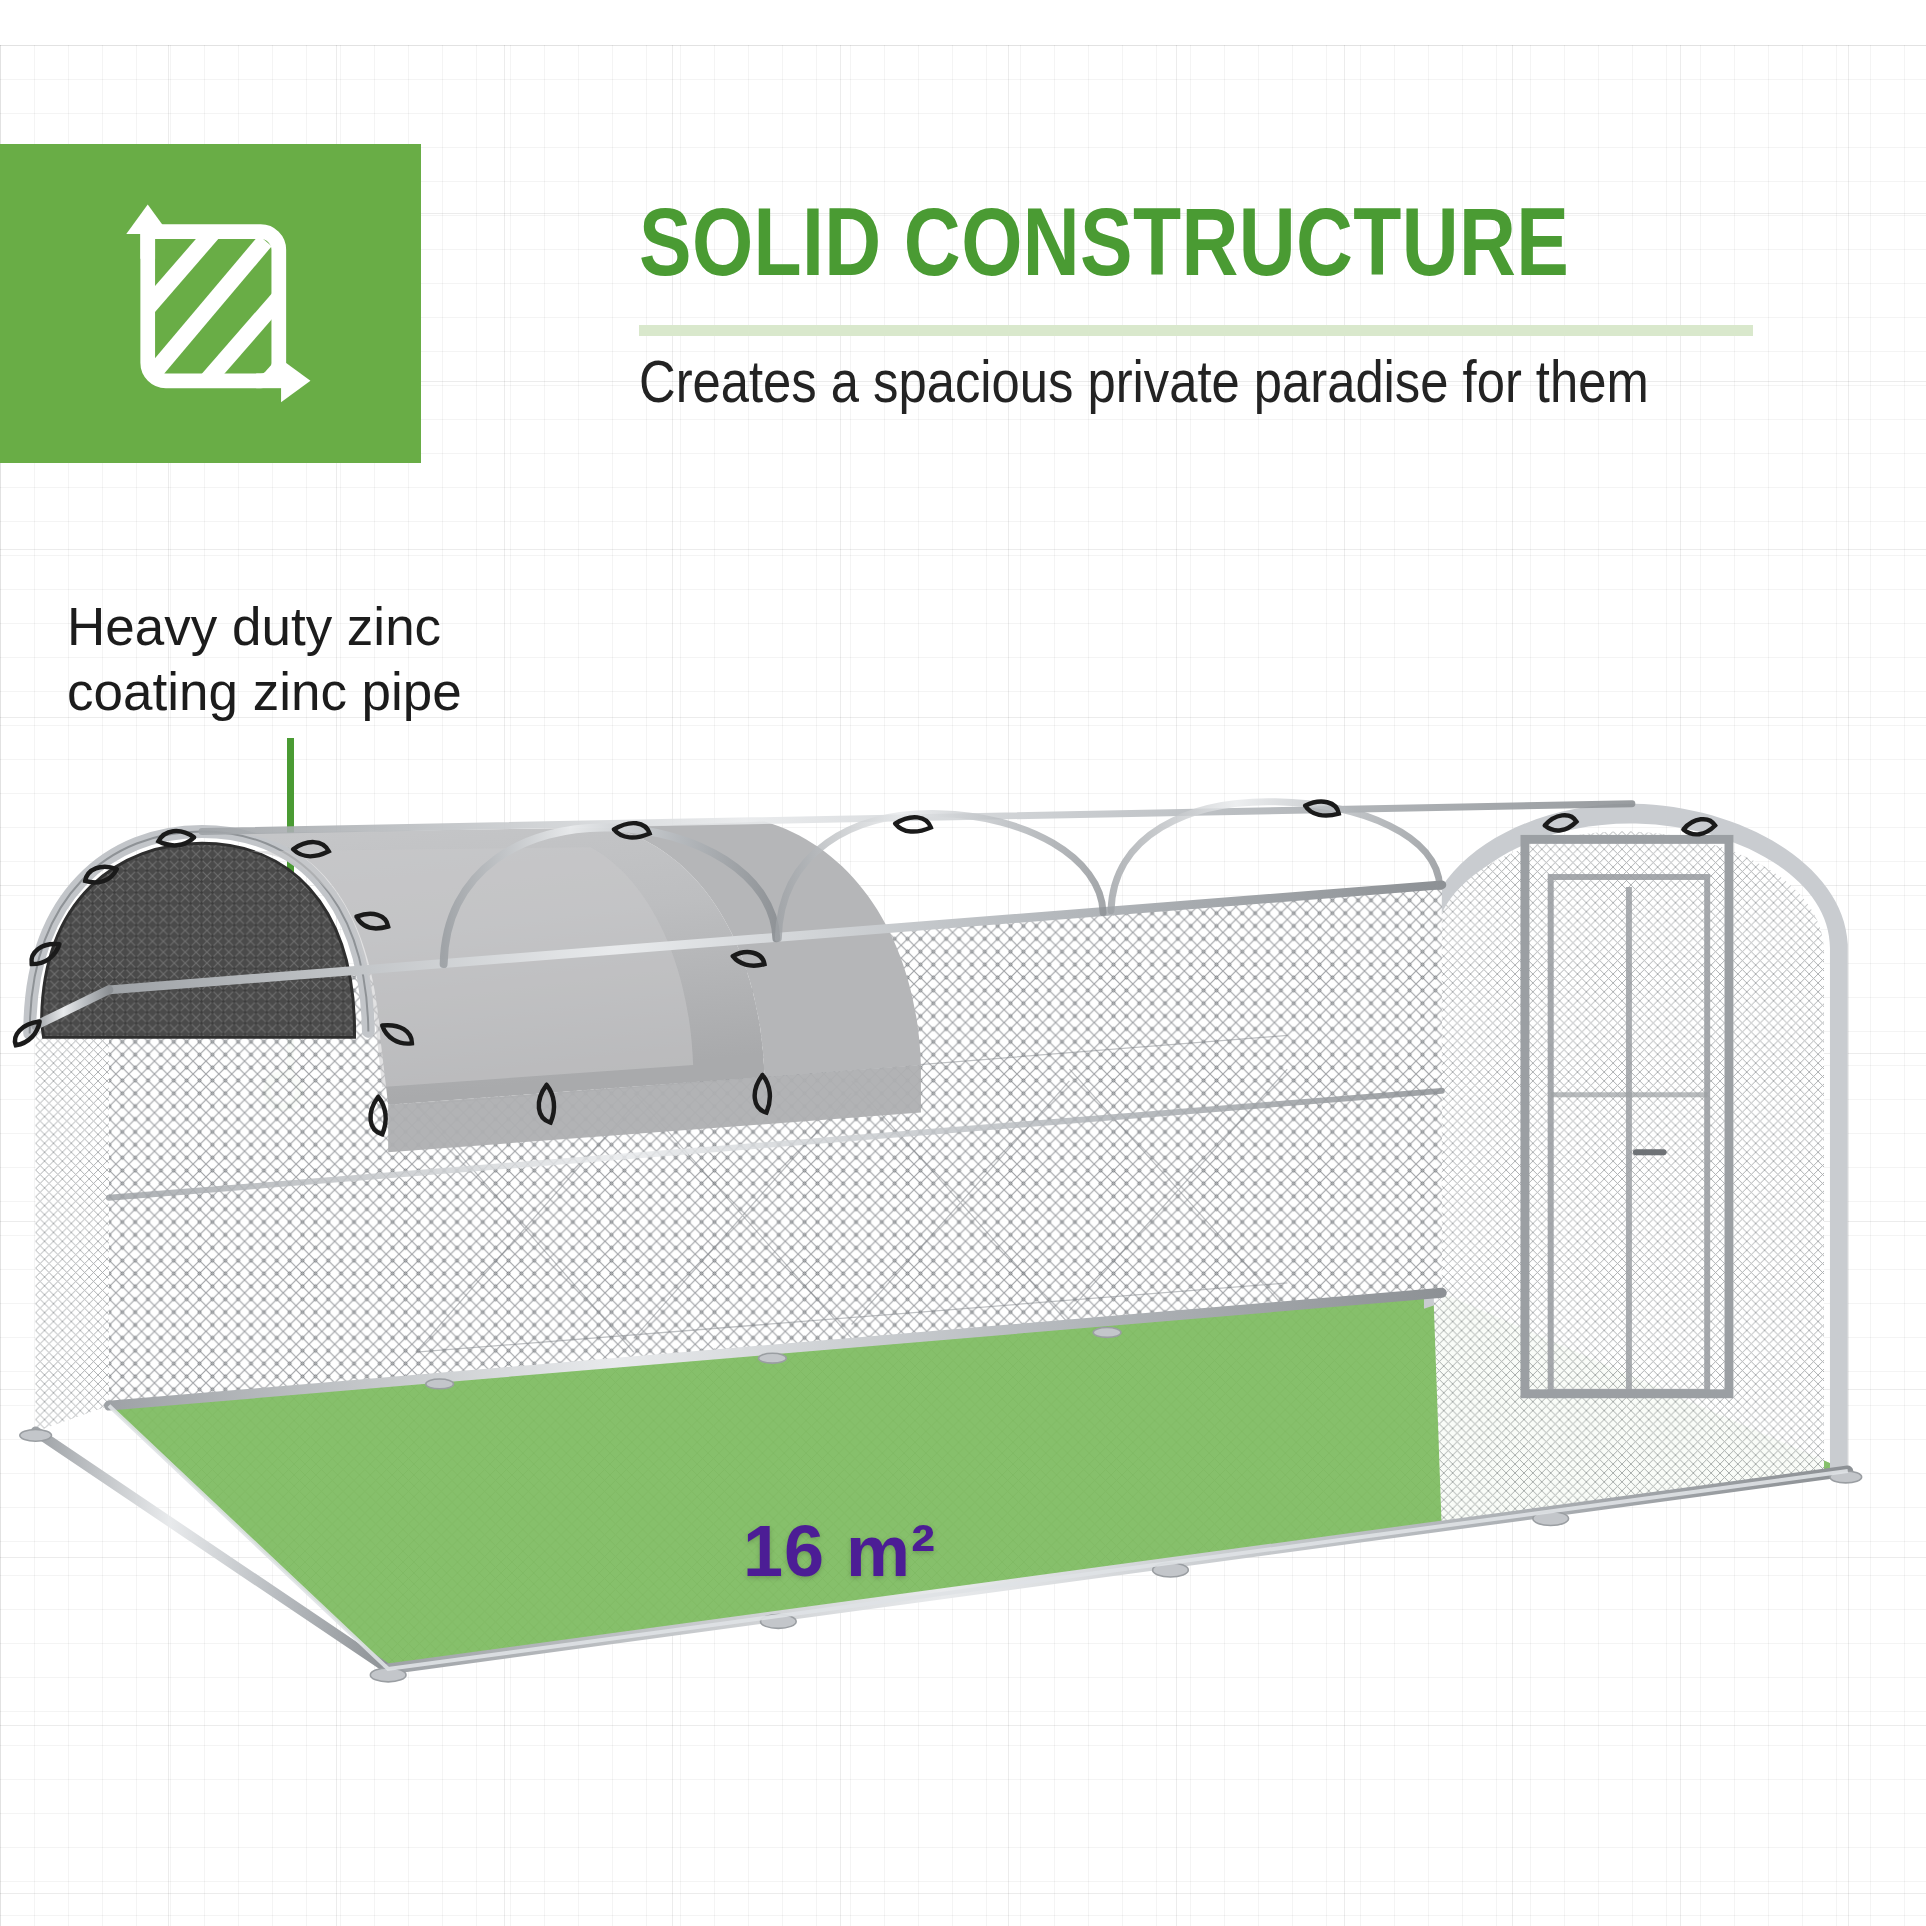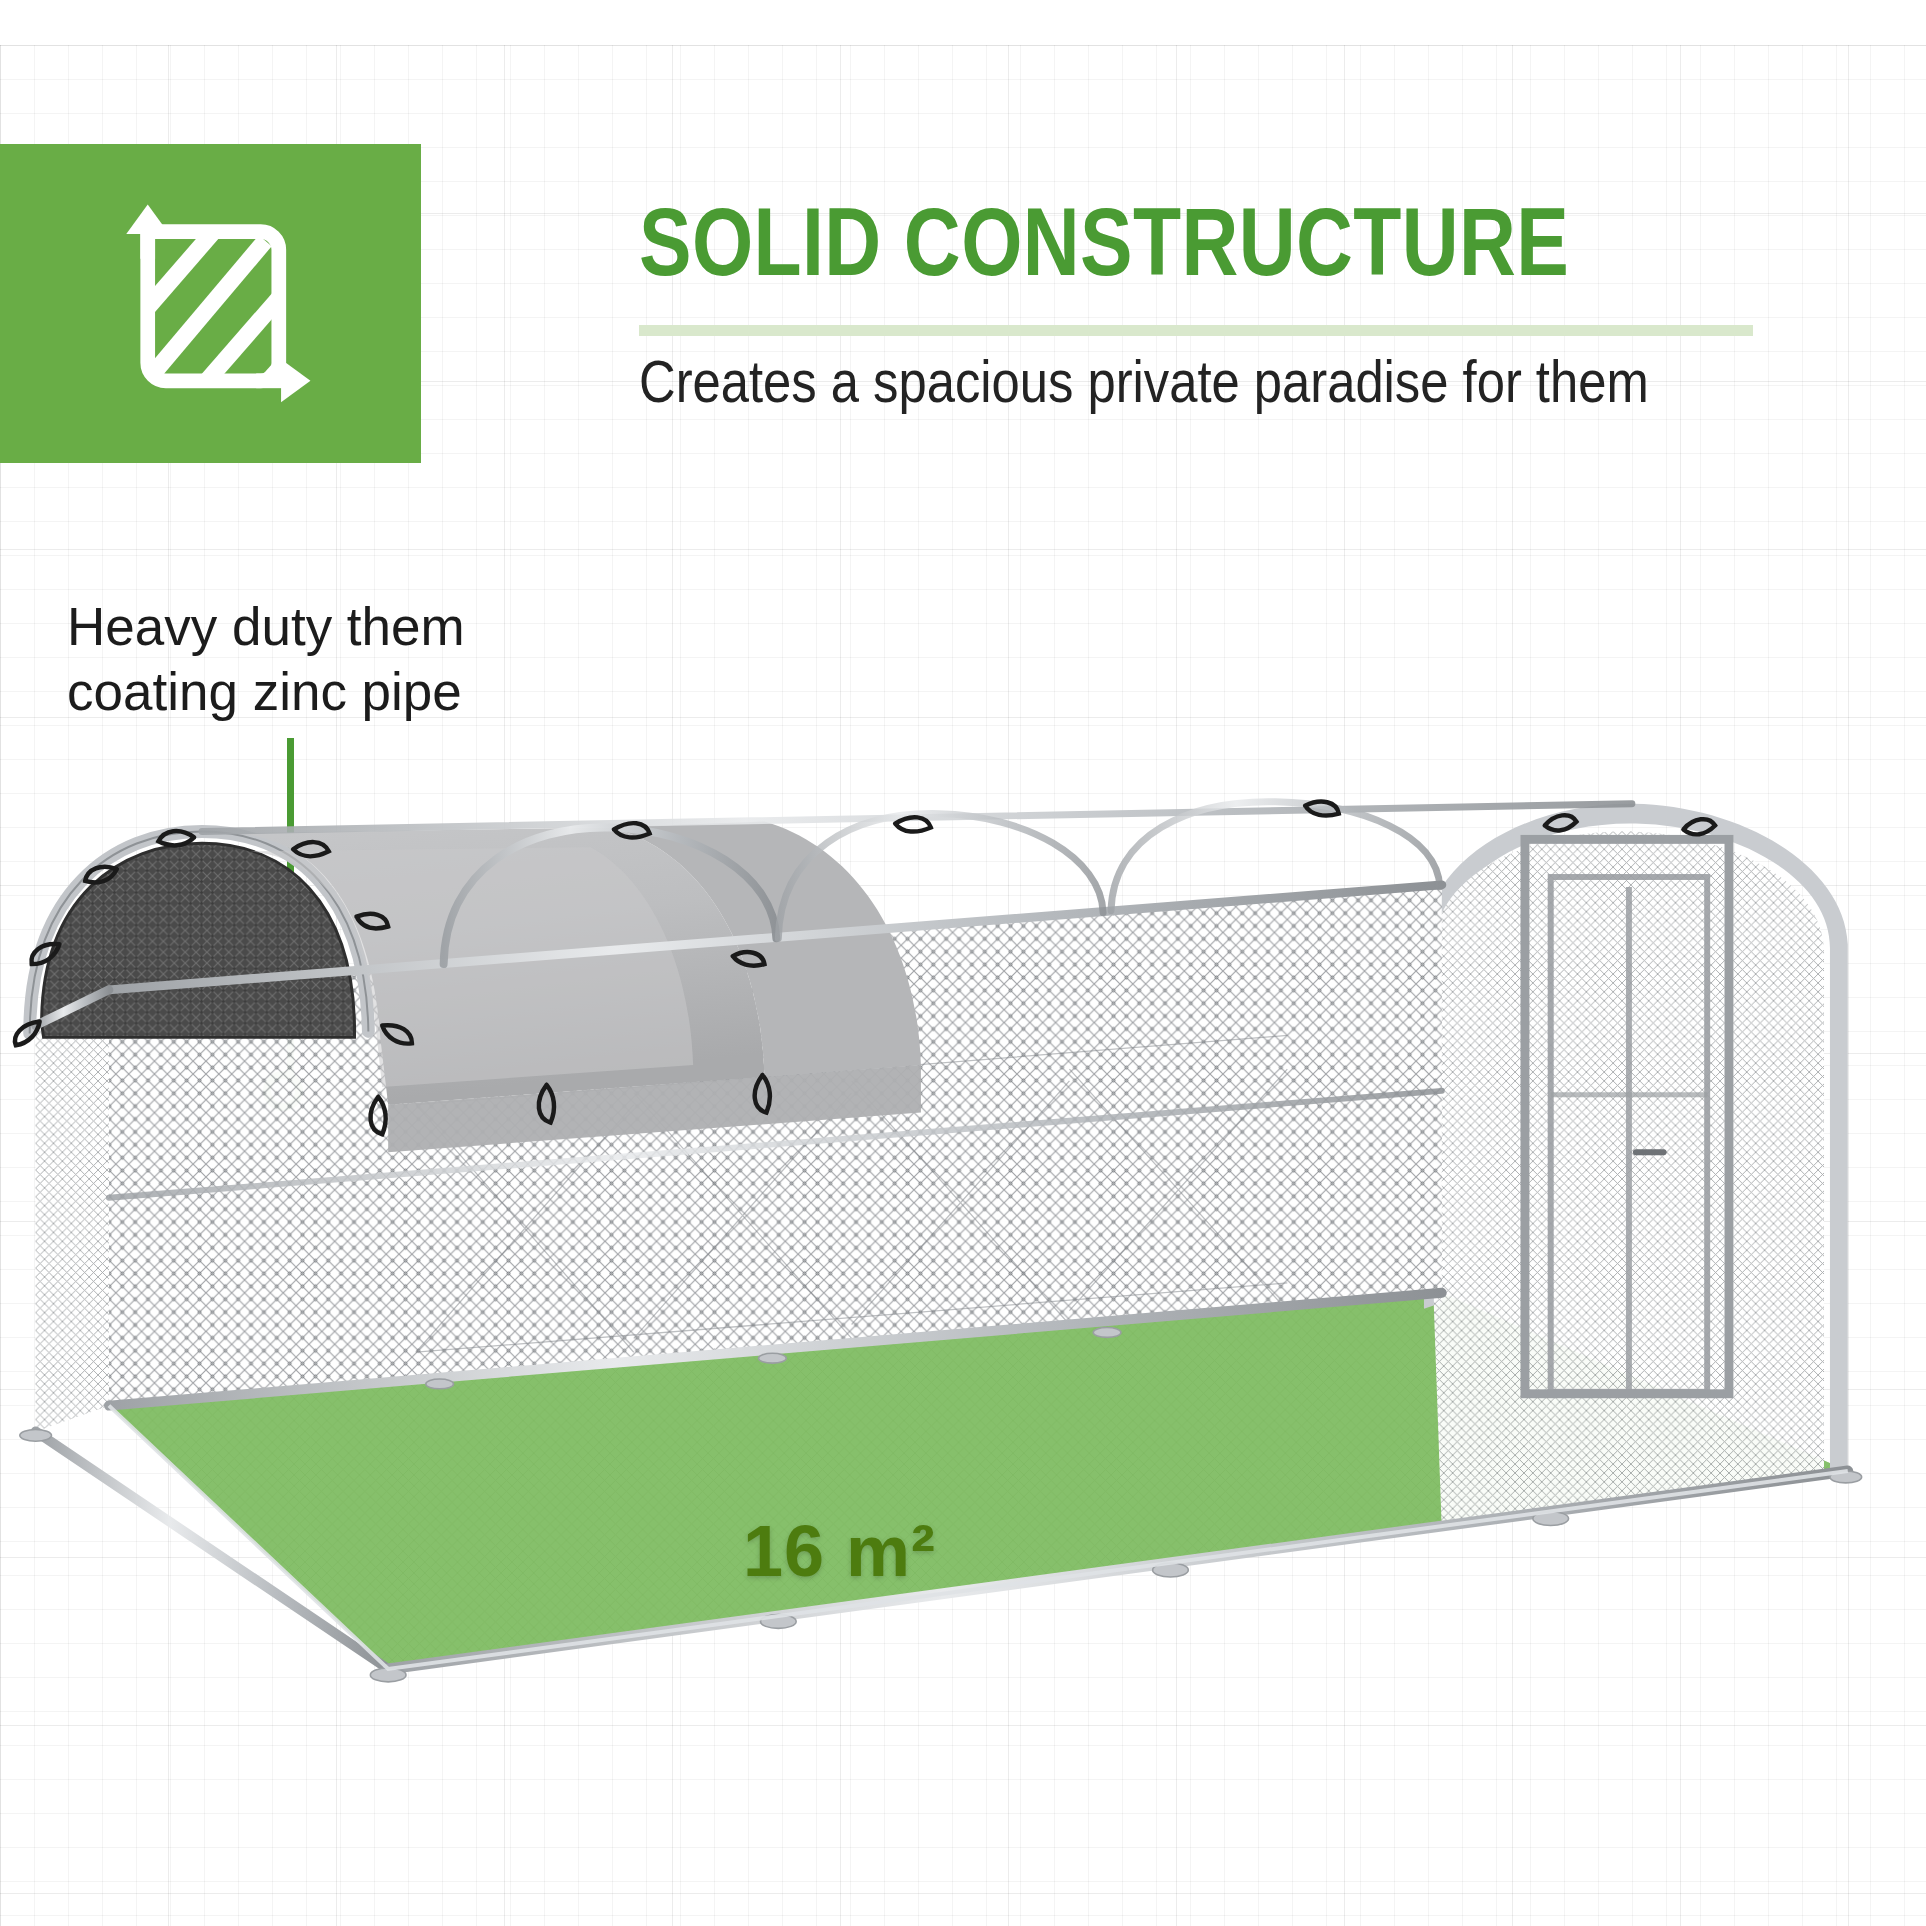--- a/index.html
+++ b/index.html
@@ -81,21 +81,21 @@
   }
 
   
   #product{position:absolute;left:0;top:733px;width:1927px;height:990px;}
   #product svg{width:100%;height:100%;display:block;}
 
   
   #area-label{
     position:absolute;left:0;top:1465px;width:1927px;
     text-align:center;
-    color:#4d7c0f;
+    color:#4c1d95;
     font-family:"Liberation Sans",sans-serif;
     font-weight:700;
     font-size:72px;
     letter-spacing:1px;
     text-shadow:0 2px 5px rgba(0,0,0,.18);
     pointer-events:none;
   }
   #area-label span{position:relative;left:-124px;}
 </style>
 </head>
@@ -130,21 +130,21 @@
         <path d="M94,84 L81,93.5 V74.5 Z" fill="#fff"></path>
       </svg>
     </span>
   </div>
 
   <div id="title">SOLID CONSTRUCTURE</div>
   <div id="title-rule"></div>
   <div id="subtitle">Creates a spacious private paradise for them</div>
 
   <div id="callout-text">
-    <div>Heavy duty them</div>
+    <div>Heavy duty zinc</div>
     <div>coating zinc pipe</div>
   </div>
   <div id="callout-line"></div>
   <div id="callout-dot"></div>
 
   <div id="product">
     <svg viewBox="0 0 1946 1000" preserveAspectRatio="none" aria-hidden="true">
       <defs>
 
         <pattern id="meshLight" width="13" height="13" patternUnits="userSpaceOnUse">

